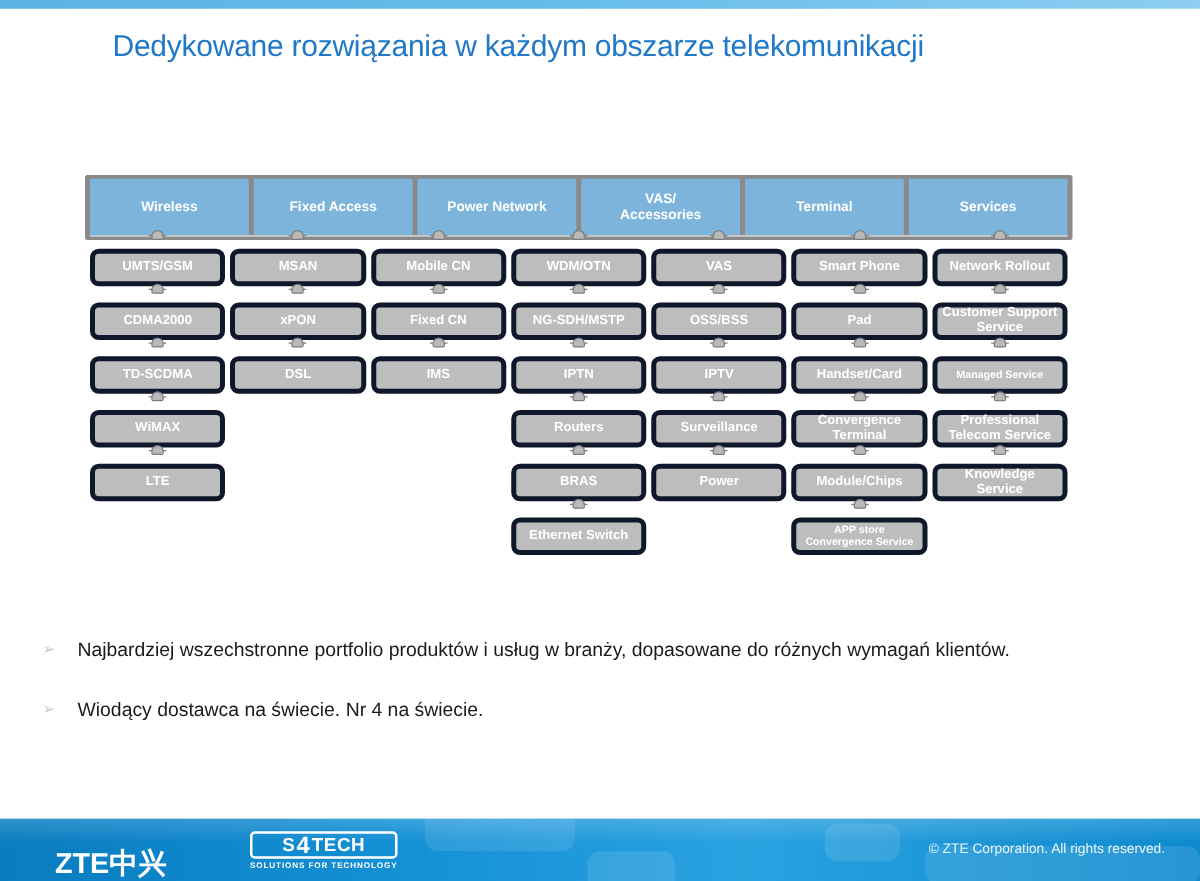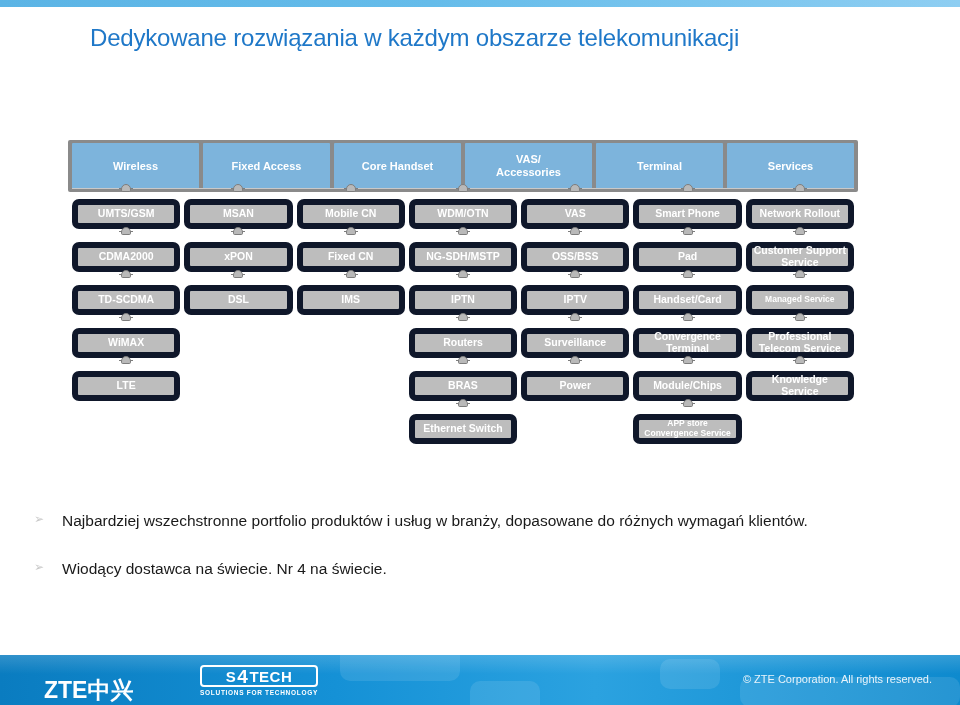--- a/index.html
+++ b/index.html
@@ -91,21 +91,21 @@
     flex: 1 1 0;
     position: relative;
     display: flex;
     align-items: center;
     justify-content: center;
   }
   .chip {
     width: 100%;
     height: 30px;
     background: #bdbdbd;
-    border: 6px solid #0f172a;
+    border: 4px solid #0f172a;
     border-radius: 7px;
     color: #ffffff;
     font-size: 10.5px;
     font-weight: bold;
     display: flex;
     align-items: center;
     justify-content: center;
     text-align: center;
     line-height: 1.05;
     position: relative;
@@ -240,21 +240,21 @@
 
   <div class="top-bar"></div>
 
   <h1 class="title">Dedykowane rozwiązania w każdym obszarze telekomunikacji</h1>
 
   <div class="diagram">
     <div class="header-band"></div>
     <div class="header-row" id="header-row">
         <div class="hdr-cell">Wireless</div>
         <div class="hdr-cell">Fixed Access</div>
-        <div class="hdr-cell">Core Handset</div>
+        <div class="hdr-cell">Power Network</div>
         <div class="hdr-cell">VAS/<br>Accessories</div>
         <div class="hdr-cell">Terminal</div>
         <div class="hdr-cell">Services</div>
       </div>
     <div class="grid" id="grid">
         <div class="grid-row">
           <div class="rail"></div>
           <div class="cell-wrap">
             <div class="connector">
               <div class="dome-line"></div>

